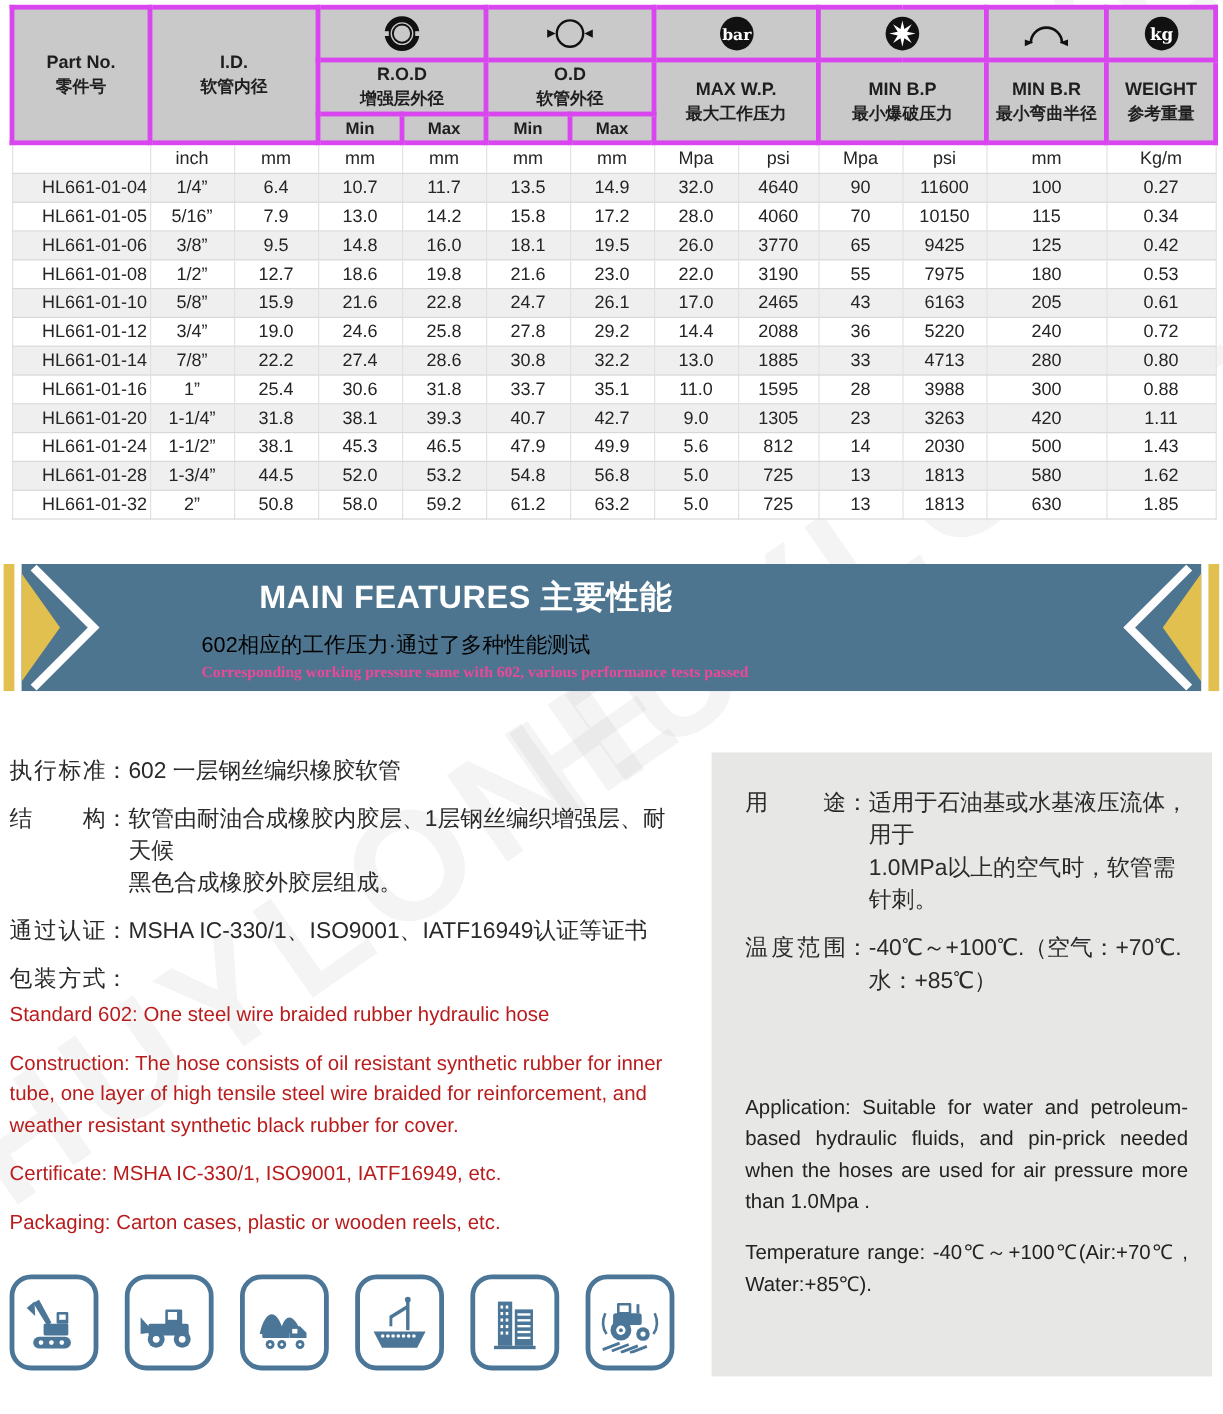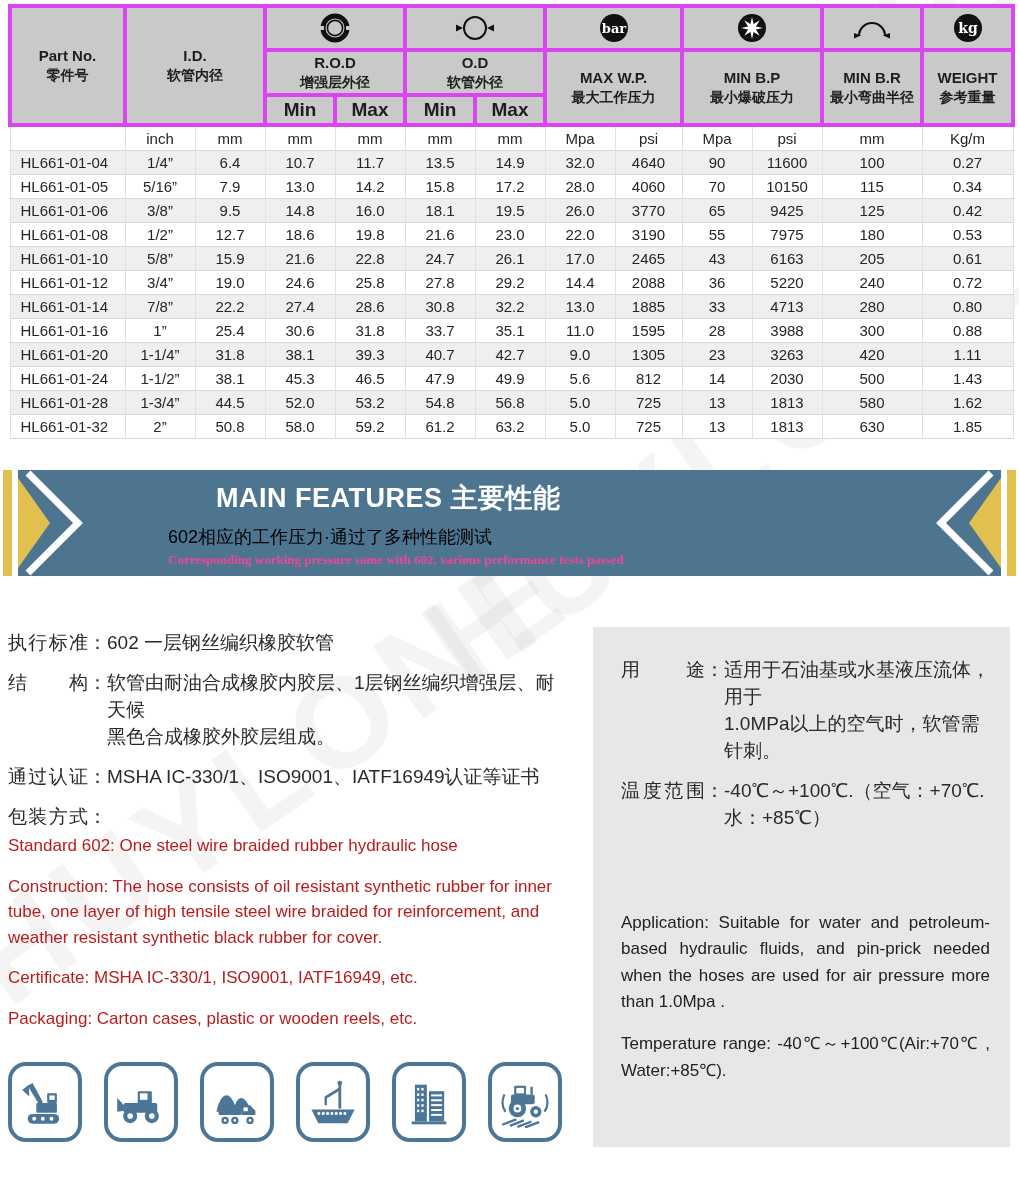--- a/index.html
+++ b/index.html
@@ -18,32 +18,32 @@
   .spec-table {
     position:absolute; left:8px; top:4px; width:1003px; z-index:1;
     border-collapse:collapse; table-layout:fixed; font-size:15px;
   }
   .spec-table thead th {
     background:#c9c9c9; border:4px solid #d946ef; font-weight:bold;
     text-align:center; vertical-align:middle; color:#1e1e1e; padding:2px;
   }
   .spec-table .row-icons th { height:42px; }
   .spec-table .row-labels th { height:42px; }
-  .spec-table .row-minmax th { height:24px; font-size:19px; }
+  .spec-table .row-minmax th { height:24px; font-size:14px; }
   .hdr-en { font-size:15px; line-height:1.25; }
   .hdr-zh { font-size:14px; line-height:1.3; font-weight:bold; }
   .spec-table tbody td {
     height:24px; text-align:center; border:1px solid #e2e2e2;
     border-bottom:1px solid #d8d8d8; padding:1px 2px; background:transparent;
     font-size:15px; color:#252525;
   }
   .spec-table tbody tr { background:#fff; }
   .spec-table tbody tr.units td { height:26px; background:#fff; }
   .spec-table tbody tr:nth-child(even) { background:#efefef; }
-  .spec-table tbody td.partno { text-align:left; padding-left:10px; }
+  .spec-table tbody td.partno { text-align:right; padding-left:10px; }
   .hicon { display:block; margin:0 auto; }
   
   .banner { position:absolute; left:0; top:470px; width:1019px; height:106px; z-index:1; }
   .banner svg { position:absolute; left:0; top:0; }
   .banner-text { position:absolute; left:168px; top:10px; z-index:2; }
   .banner-title { font-size:27px; font-weight:bold; color:#fff; letter-spacing:0.5px;margin-left:48px; }
   .banner-sub-zh { margin-top:9px; font-size:18px; color:#000000; }
   .banner-sub-en {
     margin-top:3px; font-size:13px; font-weight:bold; color:#ec4899;
     font-family:"Liberation Serif", serif;

